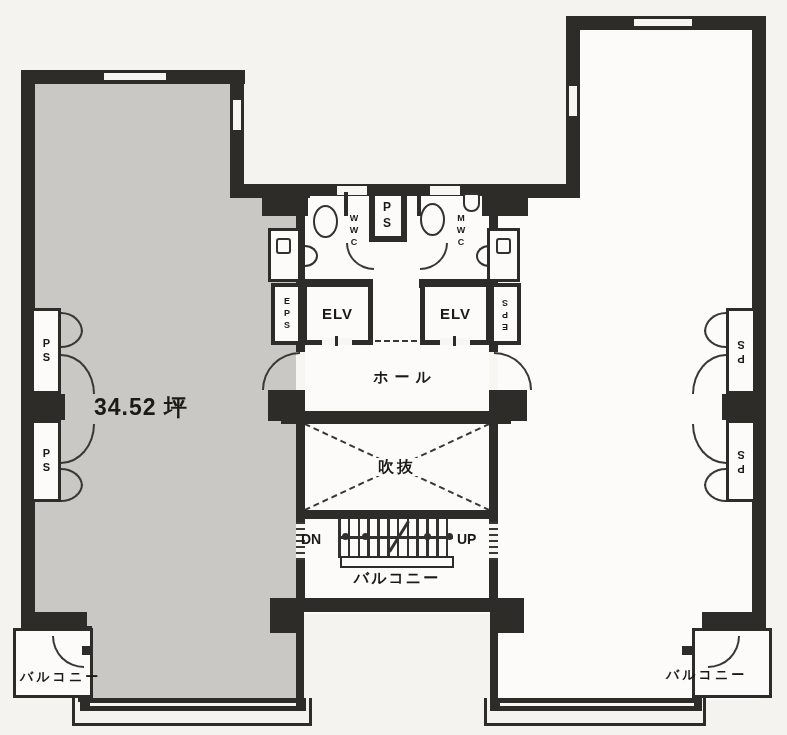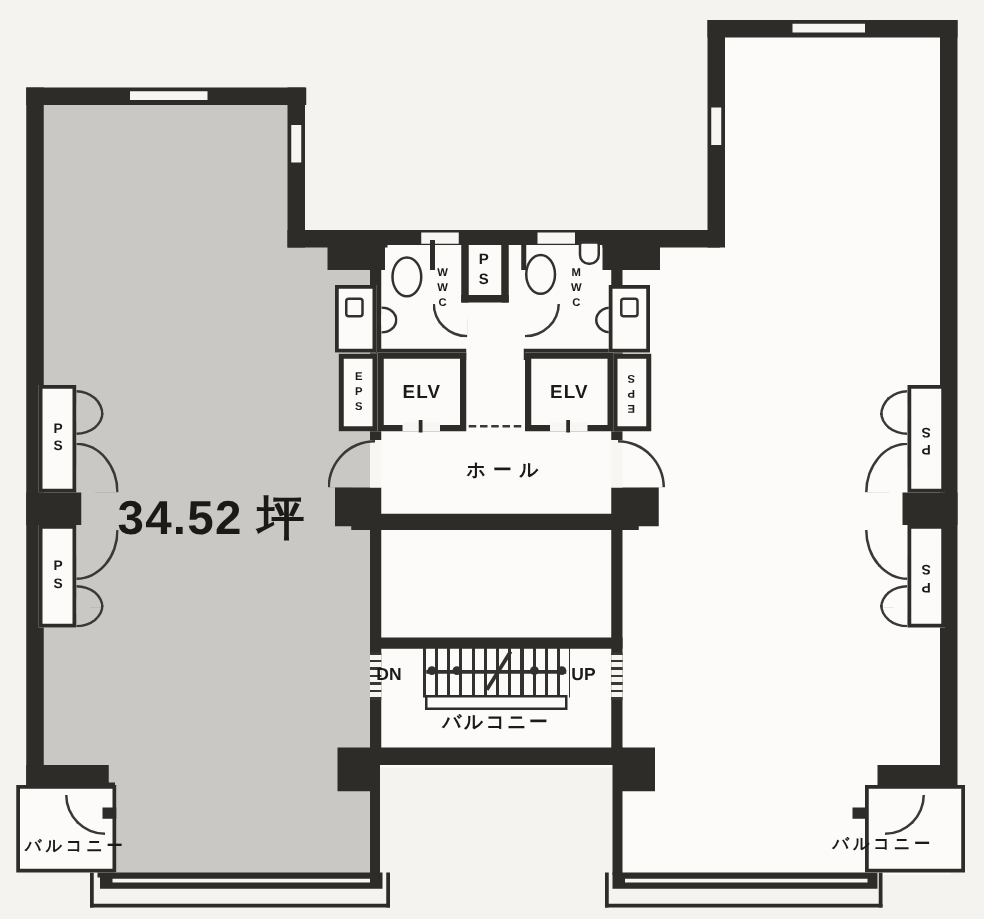--- a/index.html
+++ b/index.html
@@ -119,34 +119,39 @@
   <div class="a slit" style="left:440px;top:338px;width:30px;height:7px;"></div>
   <div class="a w" style="left:453px;top:336px;width:3px;height:10px;"></div>
   <div class="a dash" style="left:375px;top:340px;width:42px;height:0;"></div>
 
   <div class="a lbl" style="left:355px;top:369px;width:100px;text-align:center;font-size:15px;font-weight:700;letter-spacing:6px;">ホール</div>
   <div class="a slit" style="left:296px;top:352px;width:9px;height:38px;"></div>
   <div class="a slit" style="left:489px;top:352px;width:9px;height:38px;"></div>
   <div class="a arc" style="left:262px;top:352px;width:38px;height:38px;border-right:none;border-bottom:none;border-radius:100% 0 0 0;"></div>
   <div class="a arc" style="left:494px;top:352px;width:38px;height:38px;border-left:none;border-bottom:none;border-radius:0 100% 0 0;"></div>
 
+  <div id="voidbox" class="a ctr" style="left:305px;top:424px;width:184px;height:86px;">
+    <div class="a dash" style="left:-10px;top:42px;width:204px;height:0;transform:rotate(25deg);"></div>
+    <div class="a dash" style="left:-10px;top:42px;width:204px;height:0;transform:rotate(-25deg);"></div>
+    <span class="lbl voidlbl" style="font-size:16px;font-weight:700;letter-spacing:3px;">吹抜</span>
+  </div>
 
   <div class="a treads" style="left:338px;top:518px;width:118px;height:40px;"></div>
   <div class="a" style="left:341px;top:536px;width:112px;height:3px;background:#33312e;"></div>
   <div class="a" style="left:342px;top:533px;width:7px;height:7px;border-radius:50%;background:#33312e;"></div>
   <div class="a" style="left:362px;top:533px;width:7px;height:7px;border-radius:50%;background:#33312e;"></div>
   <div class="a" style="left:424px;top:533px;width:7px;height:7px;border-radius:50%;background:#33312e;"></div>
   <div class="a" style="left:446px;top:533px;width:7px;height:7px;border-radius:50%;background:#33312e;"></div>
   <div class="a" style="left:381px;top:535px;width:36px;height:3px;background:#33312e;transform:rotate(-58deg);"></div>
   <div class="a box" style="left:340px;top:556px;width:114px;height:12px;border-width:2.5px;"></div>
   <div class="a lbl" style="left:301px;top:532px;width:34px;font-size:14px;font-weight:700;">DN</div>
   <div class="a lbl" style="left:457px;top:532px;width:34px;font-size:14px;font-weight:700;">UP</div>
   <div class="a lbl" style="left:345px;top:570px;width:104px;text-align:center;font-size:15px;font-weight:700;letter-spacing:2px;">バルコニー</div>
 
-  <div class="a lbl" style="left:94px;top:396px;width:180px;font-size:38px;font-weight:700;letter-spacing:1px;">34.52 坪</div>
+  <div class="a lbl" style="left:94px;top:396px;width:180px;font-size:23px;font-weight:700;letter-spacing:1px;">34.52 坪</div>
 
   <div class="a box ctr" style="left:31px;top:308px;width:30px;height:86px;">
     <span class="lbl vt" style="font-size:11px;font-weight:700;">PS</span>
   </div>
   <div class="a box ctr" style="left:31px;top:420px;width:30px;height:82px;">
     <span class="lbl vt" style="font-size:11px;font-weight:700;">PS</span>
   </div>
   <div class="a w" style="left:21px;top:394px;width:44px;height:26px;"></div>
   <div class="a arc" style="left:61px;top:354px;width:34px;height:40px;border-left:none;border-bottom:none;border-radius:0 100% 0 0;"></div>
   <div class="a arc" style="left:61px;top:312px;width:22px;height:20px;border-left:none;border-bottom:none;border-radius:0 100% 0 0;"></div>

